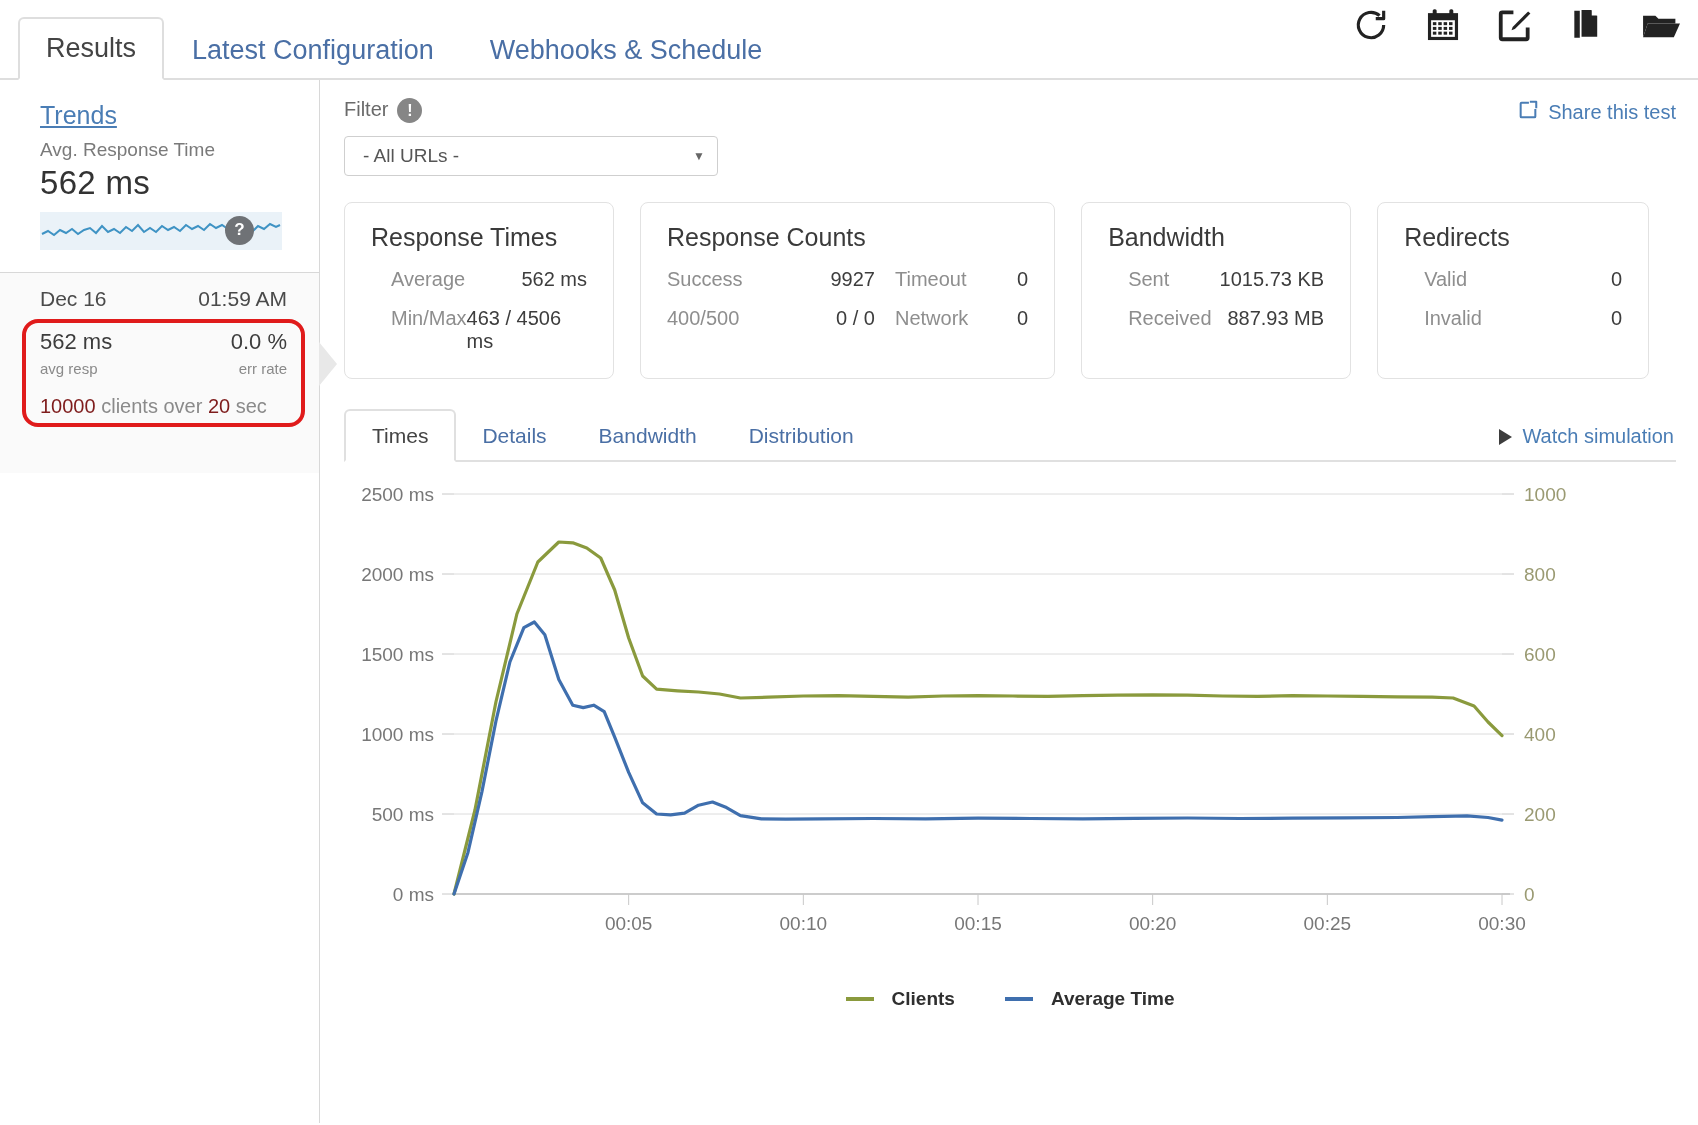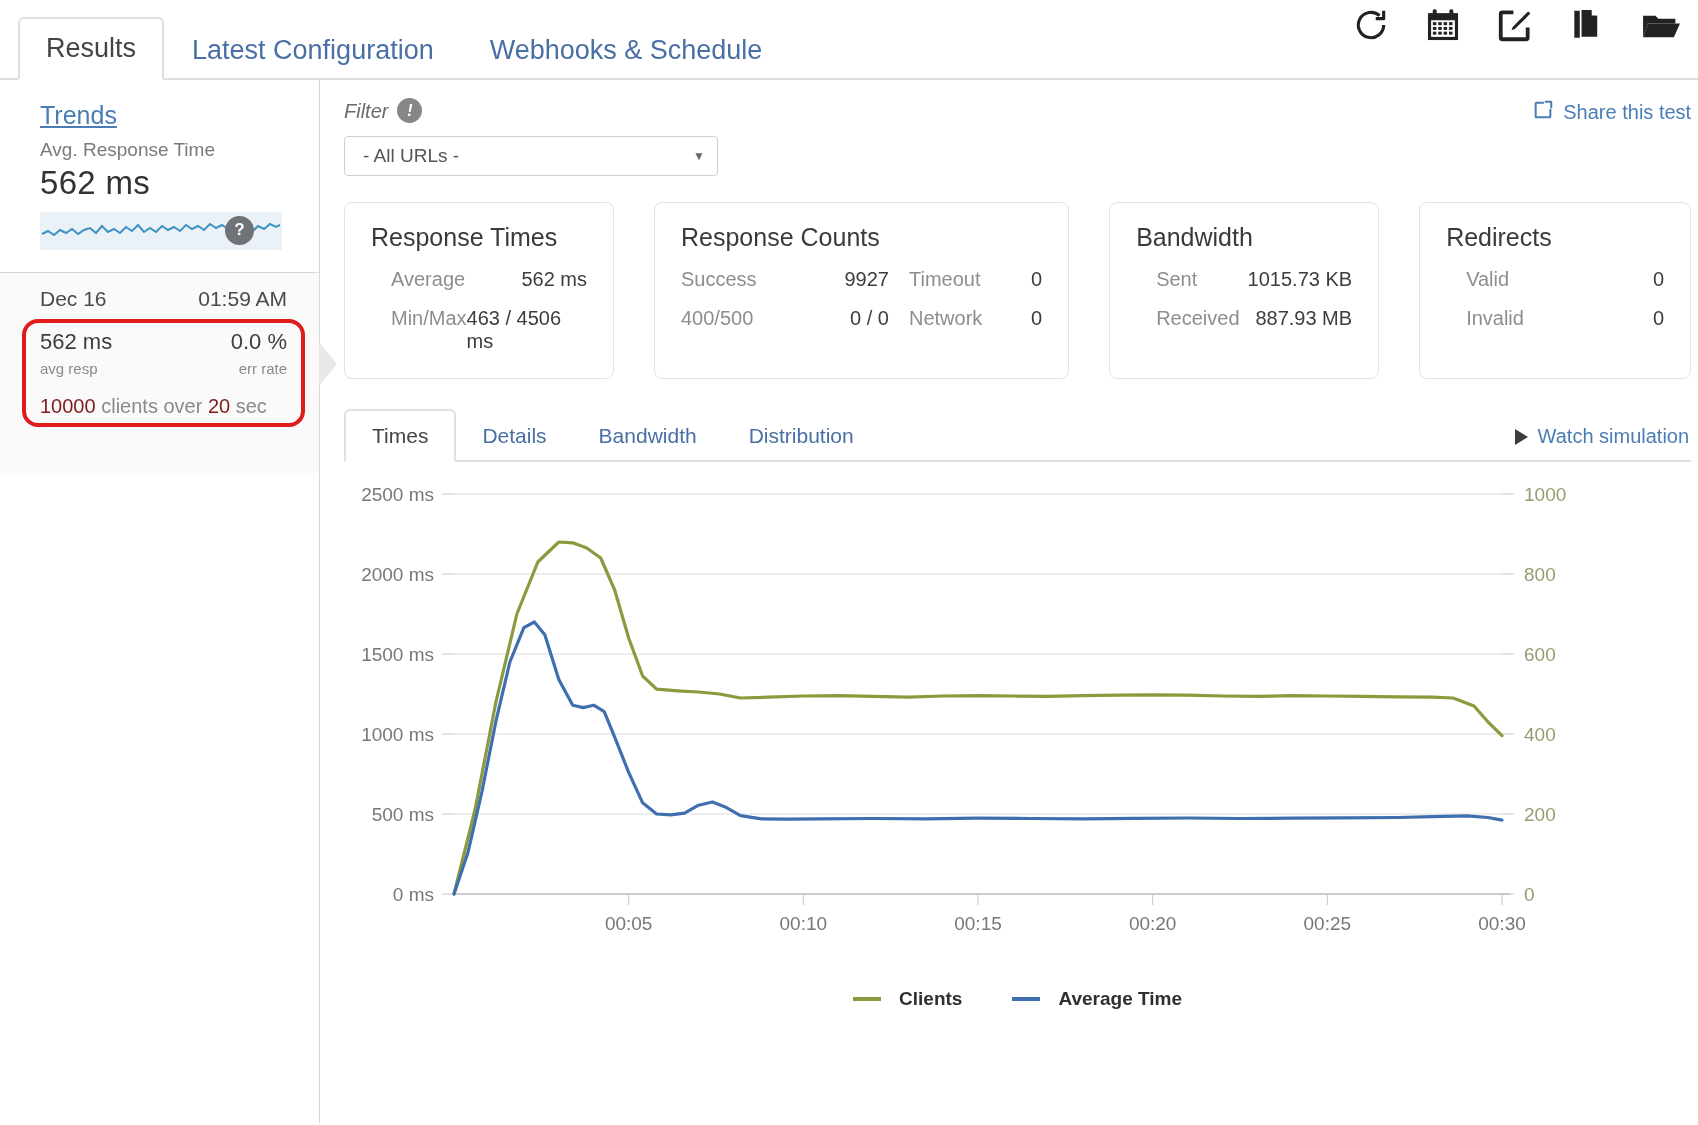--- a/index.html
+++ b/index.html
@@ -126,21 +126,21 @@
     border-bottom:22px solid transparent;
     border-left:18px solid #e8e8e8;
   }
 
   
   .content { flex:1; position:relative; padding:0 22px 0 24px; }
 
   .filter-row { padding-top:18px; position:relative; }
   .filter-label {
     font-size:20px; color:#6a6a6a;
-    display:flex; align-items:flex-end; gap:9px;font-style:italic;
+    display:flex; align-items:flex-start; gap:9px;
   }
   .info-badge {
     width:25px; height:25px; border-radius:50%;
     background:#868686; color:#fff;
     font-size:16px; font-weight:bold;
     display:flex; align-items:center; justify-content:center;
     cursor:pointer;
   }
   .select-box {
     margin-top:13px;
@@ -160,21 +160,21 @@
     position:absolute;
     right:22px; top:19px;
     font-size:20px; color:#4a7db5;
     display:flex; align-items:center; gap:9px;
     cursor:pointer;
   }
 
   
   .cards {
     display:flex;
-    gap:40px;
+    gap:26px;
     margin-top:26px;
   }
   .card {
     border:1px solid #e2e2e2;
     border-radius:8px;
     background:#fff;
     padding:20px 26px 24px 26px;
     min-height:177px;
   }
   .card.c1 { flex:0 0 270px; }

